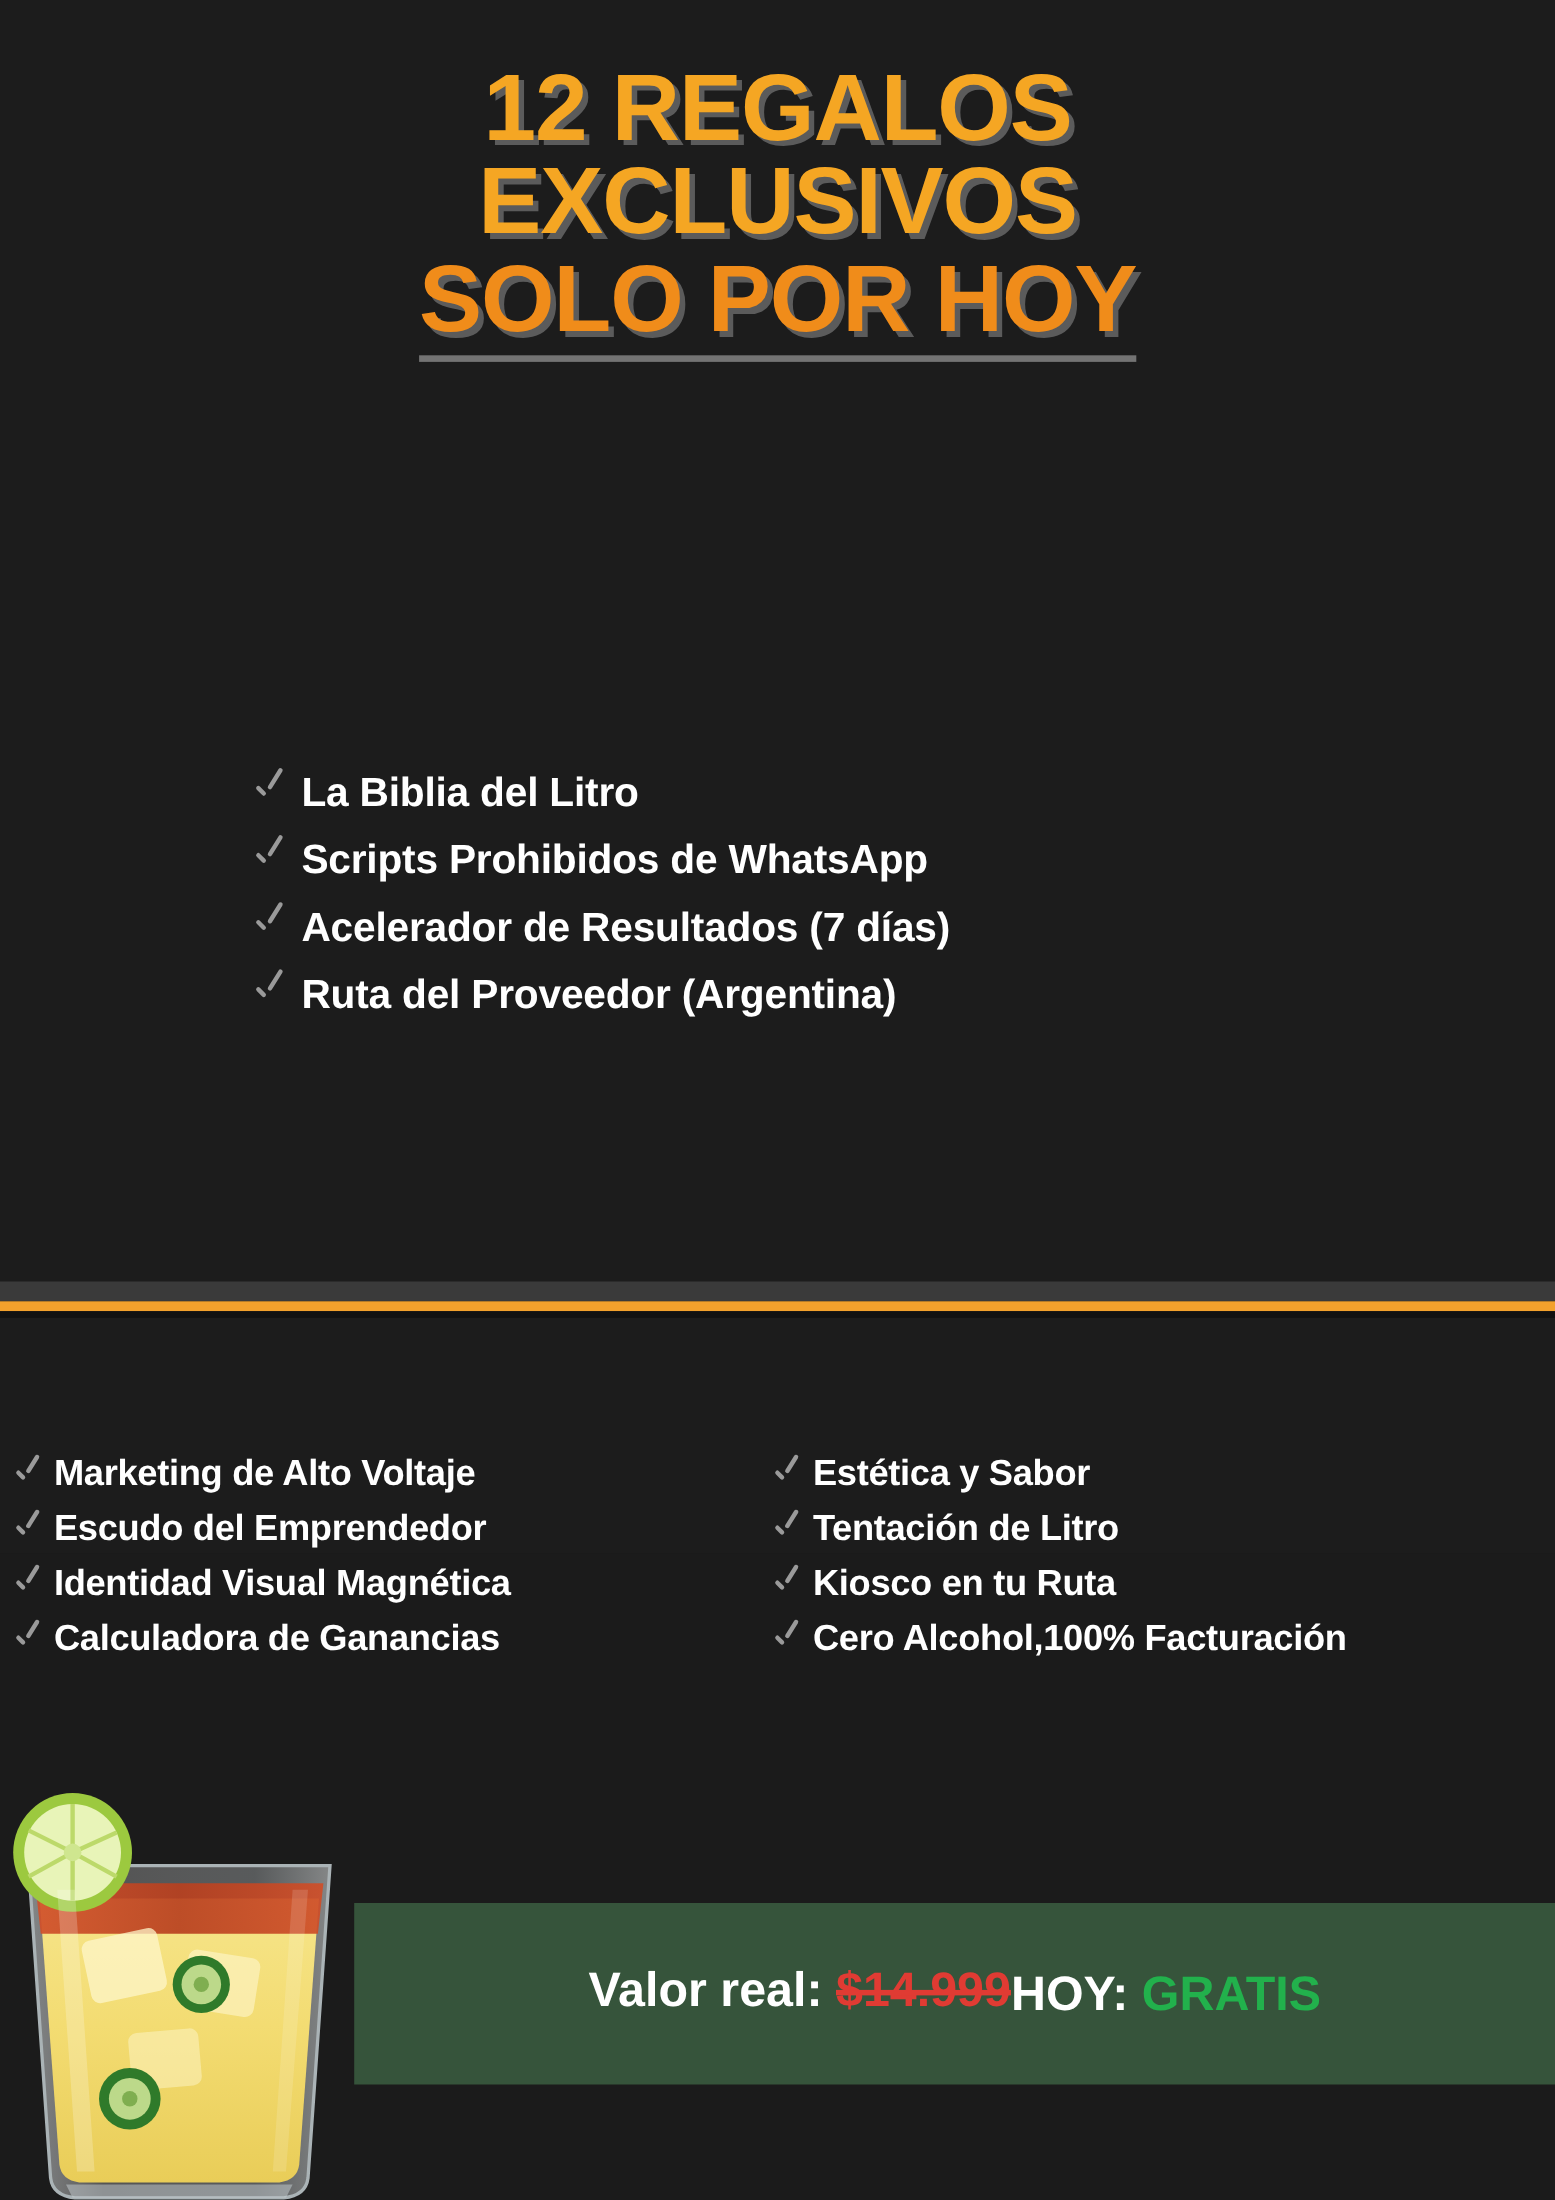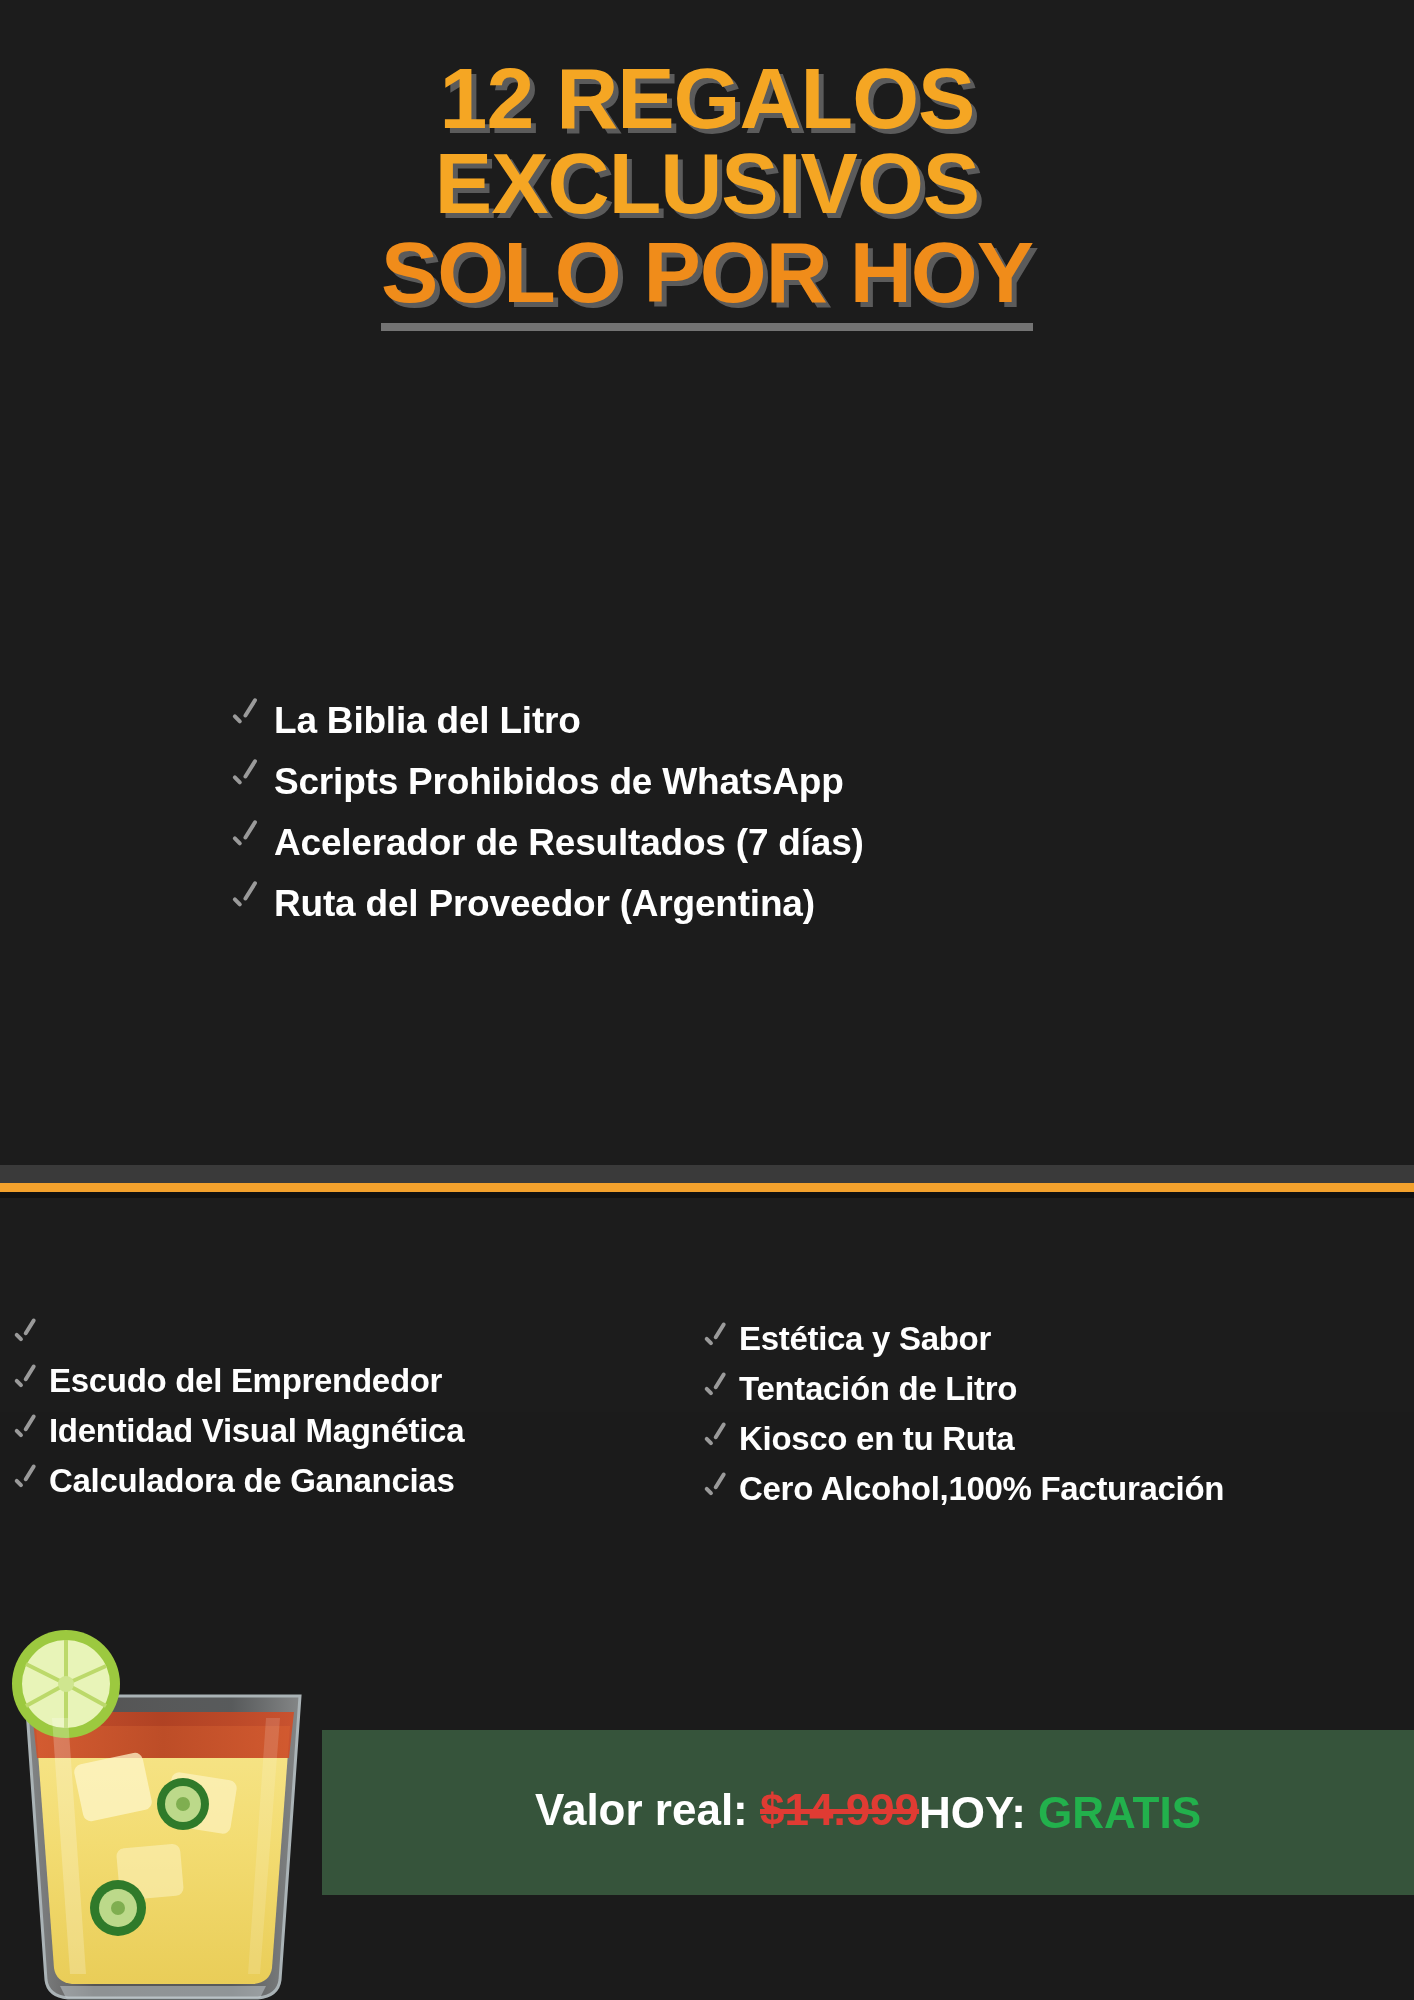--- a/index.html
+++ b/index.html
@@ -35,21 +35,21 @@
     line-height: 0.99;
     color: #f5a623;
     text-shadow: 5px 5px 0 #5b5b5b;
     white-space: nowrap;
   }
   .headline .line1 { color: #f5a623; }
   .headline .line2 { color: #f5a623; }
   .headline .line3 {
     color: #f08c1a;
     display: inline-block;
-    border-bottom: 8px solid #737373;
+    border-bottom: 6px solid #737373;
     padding-bottom: 8px;
     margin-top: 4px;
   }
 
   
   .top-list {
     position: absolute;
     top: 700px;
     left: 228px;
     width: 1000px;
@@ -225,20 +225,21 @@
   </div>
 
   <div class="band-grey"></div>
   <div class="band-orange"></div>
   <div class="band-under"></div>
 
   <div class="cols">
     <div class="col">
       <div class="row">
         <span class="check"></span>
+        <span class="label">Marketing de Alto Voltaje</span>
       </div>
       <div class="row">
         <span class="check"></span>
         <span class="label">Escudo del Emprendedor</span>
       </div>
       <div class="row">
         <span class="check"></span>
         <span class="label">Identidad Visual Magnética</span>
       </div>
       <div class="row">

